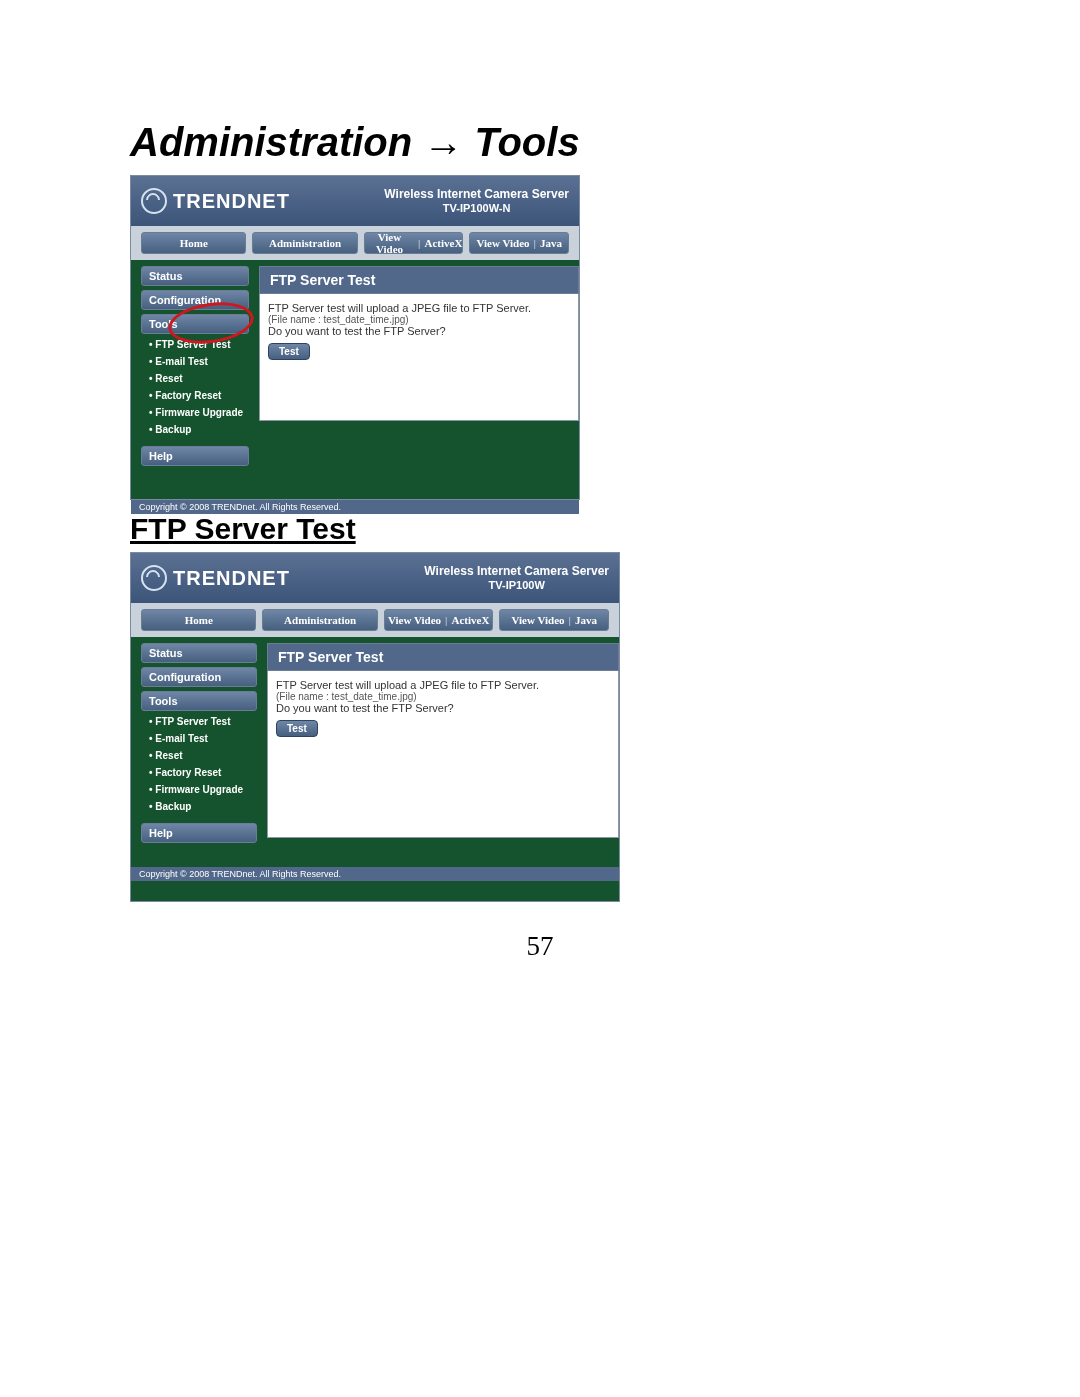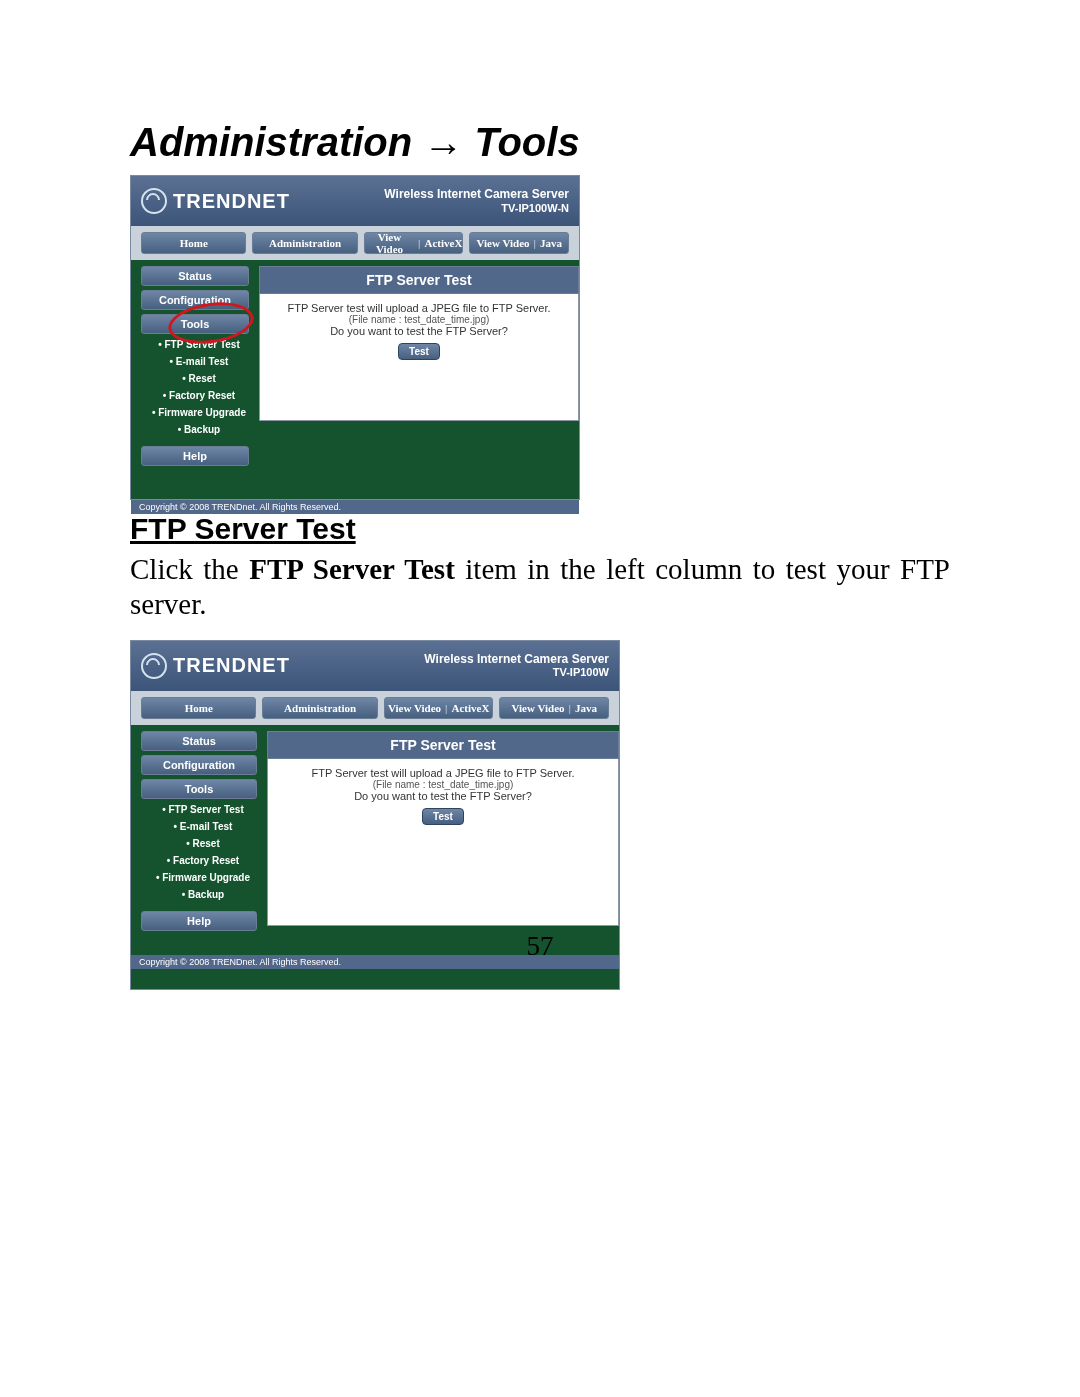--- a/index.html
+++ b/index.html
@@ -77,21 +77,21 @@
     border-bottom-color:transparent;
     transform:rotate(45deg);
   }
   .logo-txt{
     font-weight:bold;
     letter-spacing:1px;
     font-size:20px;
   }
   .hdr-right{
     margin-left:auto;
-    text-align:right;
+    text-align:center;
     font-size:12px;
     font-weight:bold;
     line-height:1.2;
   }
   .model{font-size:11px;font-weight:bold;}
   .ss-menubar{
     display:flex;
     gap:6px;
     padding:6px 10px;
     background:#c9d1db;
@@ -109,21 +109,20 @@
     justify-content:center;
     height:20px;
     font-family:Liberation Serif, serif;
   }
   .mbtn.split{gap:4px;}
   .mbtn .sep{opacity:.6;}
   .ss-body{
     display:flex;
     gap:10px;
     padding:6px 0 6px 10px;
-    text-align:center;
   }
   .sidebar{
     width:108px;
     flex:0 0 auto;
     display:flex;
     flex-direction:column;
     gap:4px;
   }
   .sbtn{
     border:1px solid #6b7d95;
@@ -253,23 +252,20 @@
         </div>
       </div>
       <div style="flex:1;height:28px"></div>
       <div class="ss-footer">Copyright © 2008 TRENDnet. All Rights Reserved.</div>
     </div>
     <div class="red-circle" style="left:38px;top:128px;width:80px;height:34px"></div>
   </div>
 
   <h2>FTP Server Test</h2>
 
-  <p class="body-text">
-    <span>Click the </span><b>FTP Server Test</b><span> item in the left column to test your FTP server.</span>
-  </p>
 
   <div class="screenshot shot2">
     <div class="ss-header">
       <span class="logo-ico"></span>
       <span class="logo-txt">TRENDNET</span>
       <div class="hdr-right">
         <div>Wireless Internet Camera Server</div>
         <div class="model">TV-IP100W</div>
       </div>
     </div>

